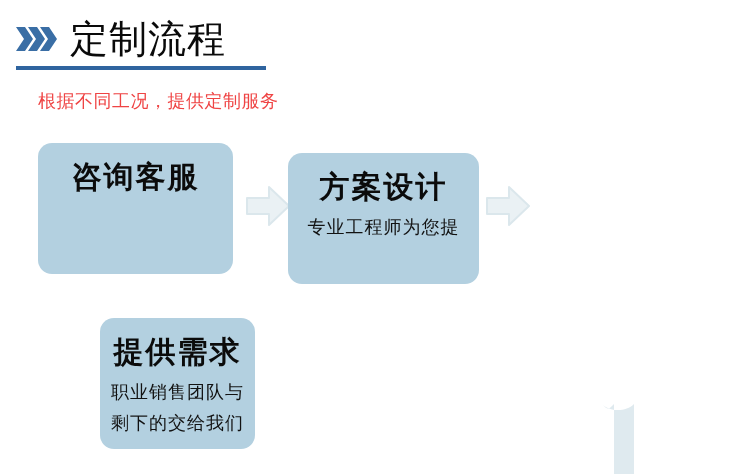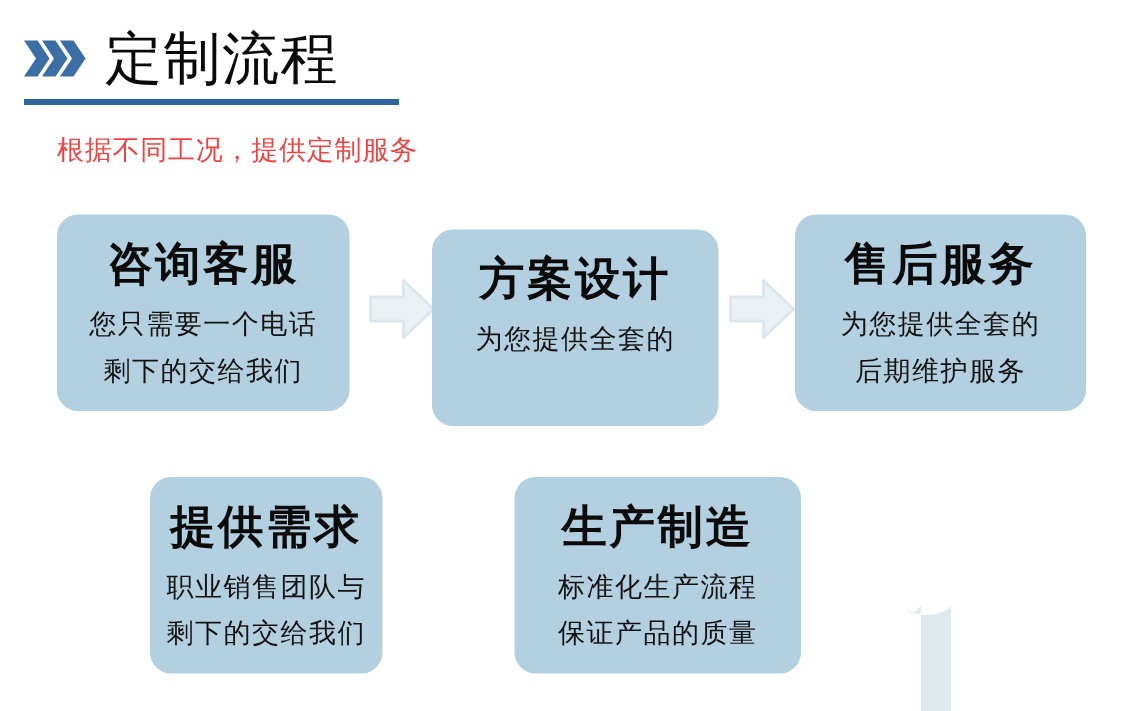--- a/index.html
+++ b/index.html
@@ -154,48 +154,37 @@
 
     <div class="title-rule"></div>
 
     <div class="subtitle">根据不同工况，提供定制服务</div>
   </div>
 
   <div class="flow">
 
     <div class="card" id="card-1">
       <div class="card-title">咨询客服</div>
-      <div class="card-desc">
-        <span>您只需要一个电话</span>
-        <span>剩下的交给我们</span>
-      </div>
     </div>
 
     <svg class="arrow" id="arrow-1" viewBox="0 0 46 44" aria-hidden="true">
       <path d="M2 14 L24 14 L24 3 L44 22 L24 41 L24 30 L2 30 Z" fill="#eaf1f4" stroke="#dbe7ec" stroke-width="2" stroke-linejoin="round"></path>
     </svg>
 
     <div class="card" id="card-2">
       <div class="card-title">方案设计</div>
       <div class="card-desc">
-        <span>为您提供全套的</span>
+        <span>专业工程师为您提</span>
       </div>
     </div>
 
     <svg class="arrow" id="arrow-2" viewBox="0 0 46 44" aria-hidden="true">
       <path d="M2 14 L24 14 L24 3 L44 22 L24 41 L24 30 L2 30 Z" fill="#eaf1f4" stroke="#dbe7ec" stroke-width="2" stroke-linejoin="round"></path>
     </svg>
 
-    <div class="card" id="card-3">
-      <div class="card-title">售后服务</div>
-      <div class="card-desc">
-        <span>为您提供全套的</span>
-        <span>后期维护服务</span>
-      </div>
-    </div>
 
     <svg class="arrow" id="arrow-curve" viewBox="0 0 132 140" aria-hidden="true">
       <path d="M44 2
                C 52 10, 68 10, 76 2
                L76 72
                C 76 104, 58 122, 30 124
                L30 138
                L2 112
                L30 86
                L30 100
@@ -205,22 +194,15 @@
     </svg>
 
     <div class="card" id="card-4">
       <div class="card-title">提供需求</div>
       <div class="card-desc">
         <span>职业销售团队与</span>
         <span>剩下的交给我们</span>
       </div>
     </div>
 
-    <div class="card" id="card-5">
-      <div class="card-title">生产制造</div>
-      <div class="card-desc">
-        <span>标准化生产流程</span>
-        <span>保证产品的质量</span>
-      </div>
-    </div>
 
   </div>
 </div>
 
 </body></html>

